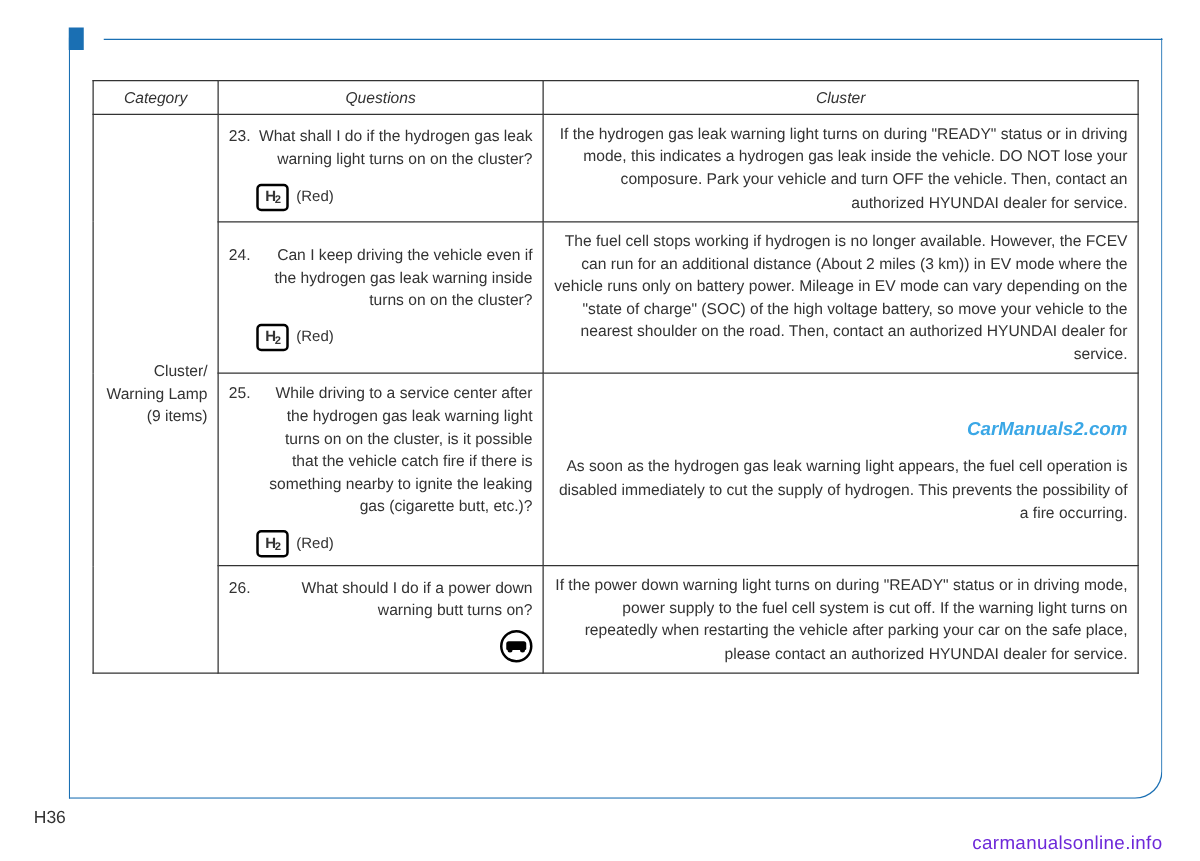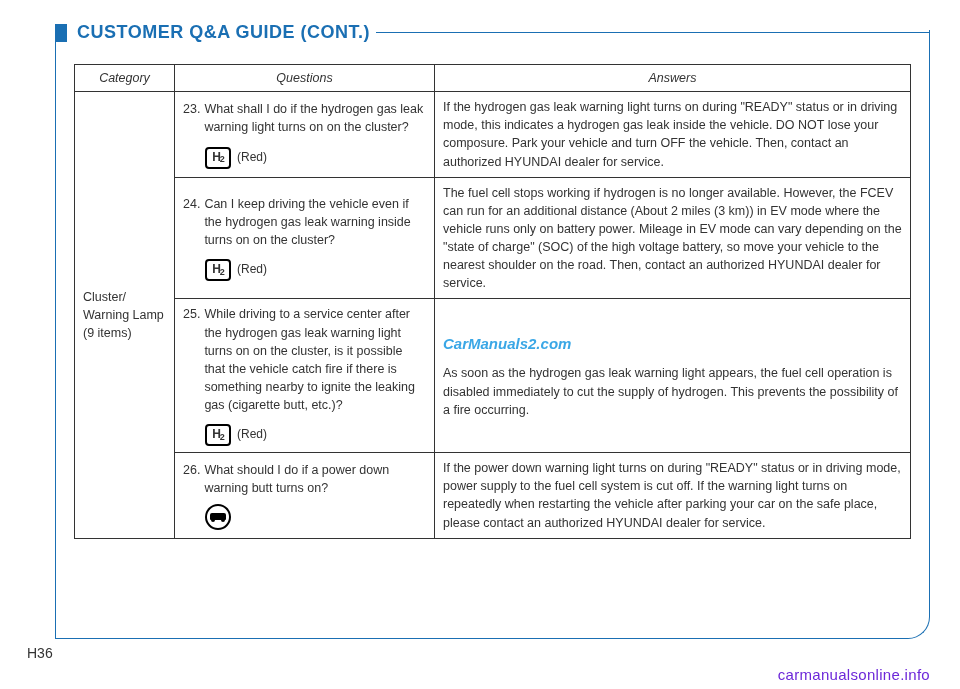--- a/index.html
+++ b/index.html
@@ -56,21 +56,21 @@
     table.qa {
       width: 100%;
       border-collapse: collapse;
       font-size: 12.5px;
       line-height: 1.45;
     }
     table.qa th, table.qa td {
       border: 1px solid #333;
       padding: 6px 8px;
       vertical-align: middle;
-      text-align: left;
+      text-align: right;
     }
     table.qa th {
       font-weight: normal;
       text-align: center;
       padding: 4px;
       font-style: italic;
     }
     td.category {
       text-align: center;
       width: 100px;
@@ -144,33 +144,32 @@
       font-size: 15px;
       letter-spacing: 0.3px;
     }
     .red-label { font-size: 12px; }
   </style>
 </head>
 <body>
 
 <div class="heading-row">
   <div class="heading-bar"></div>
-  <div class="heading-text">CUSTOMER Q&amp;A GUIDE (CONT.)</div>
   <div class="heading-line"></div>
 </div>
 
 <div class="page-frame">
   <div class="content-spacer"></div>
 
   <table class="qa">
     <thead>
       <tr>
         <th>Category</th>
         <th>Questions</th>
-        <th>Answers</th>
+        <th>Cluster</th>
       </tr>
     </thead>
     <tbody>
 
       <tr>
         <td class="category" rowspan="4">
           <span style="white-space:pre-line;">Cluster/
 Warning Lamp
 (9 items)</span>
         </td>

